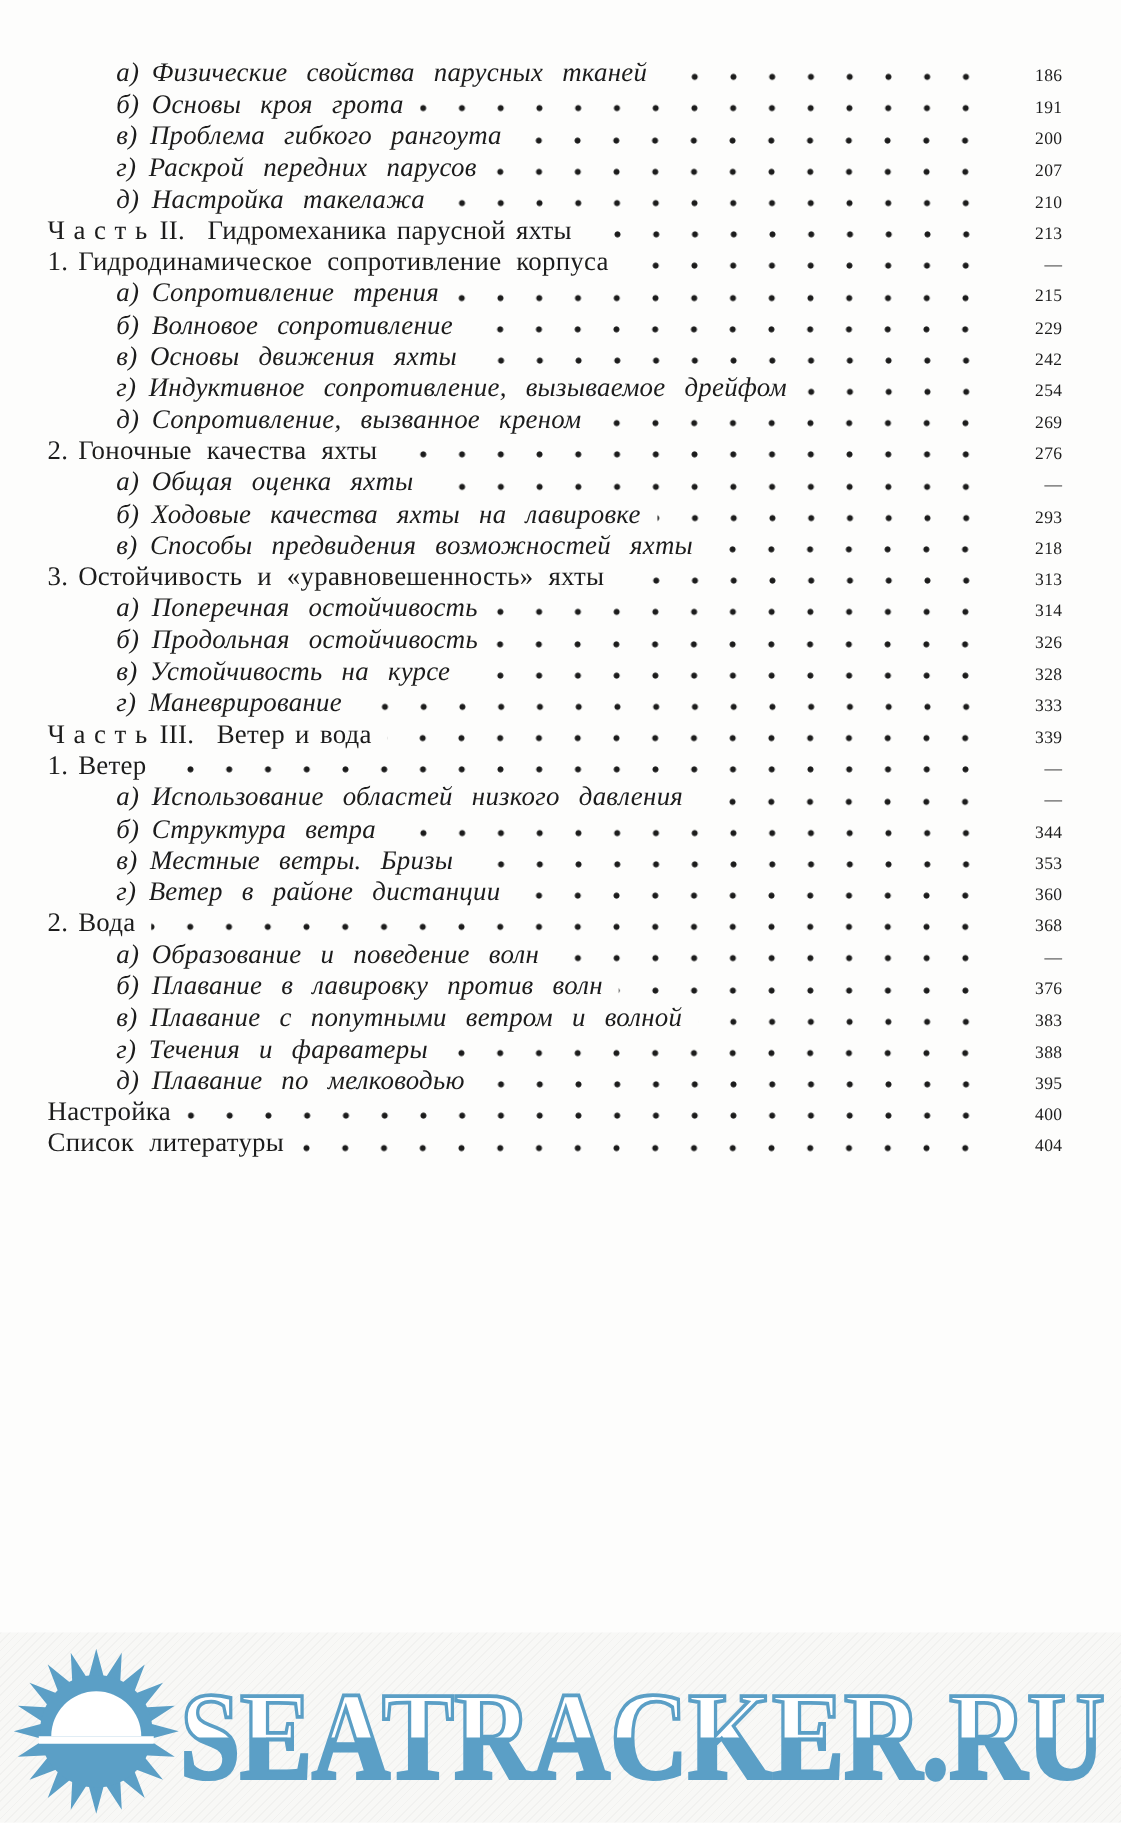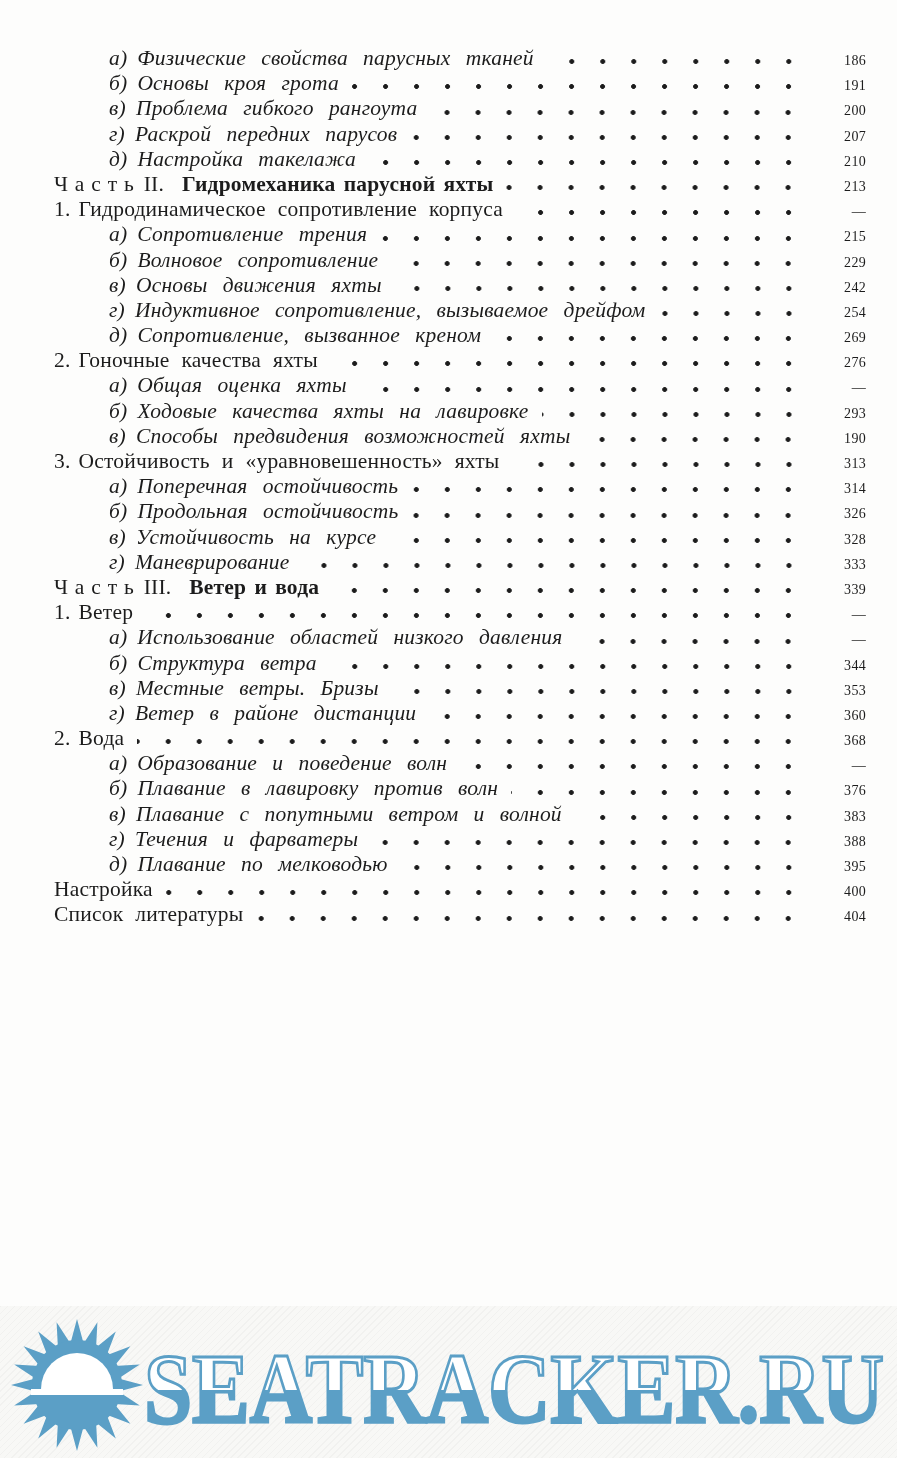--- a/index.html
+++ b/index.html
@@ -5,35 +5,35 @@
   html,body{margin:0;padding:0}
   body{
     width:897px;height:1458px;
     background:#fdfdfc;
     font-family:"Liberation Serif",serif;
     color:#1c1c1c;
     position:relative;
     overflow:hidden;
   }
   .toc{
-    position:absolute;top:46px;left:54px;width:812px;
+    position:absolute;top:46px;left:38px;width:812px;
   }
   .row{
     display:flex;align-items:baseline;height:25.2px;
     font-size:21.5px;white-space:nowrap;
   }
   .entry-text{flex:0 0 auto;letter-spacing:.2px}
   .sub .entry-text{padding-left:55px;font-style:italic;word-spacing:.45em}
   .sub .entry-label{margin-right:10px}
   .section .entry-text,.plain .entry-text{word-spacing:.3em}
   .section .entry-num{margin-right:8px}
   .part .entry-text{word-spacing:.12em}
   .part-word{letter-spacing:.32em;margin-right:3px}
   .part-num{margin-right:18px}
-  .part-title{font-weight:bold;letter-spacing:.2px}
+  .part-title{font-weight:normal;letter-spacing:.2px}
   .leader{
     flex:1 1 auto;align-self:stretch;
     margin:0 10px 0 13px;
     background-image:radial-gradient(circle,#1c1c1c 2.1px,rgba(0,0,0,0) 2.7px);
     background-size:31px 7px;
     background-repeat:repeat-x;
     background-position:right bottom 6px;
   }
   .page{flex:0 0 52px;text-align:right;font-size:14px;letter-spacing:.3px}
 
@@ -123,21 +123,21 @@
       <span class="page">—</span>
     </div>
     <div class="row sub">
       <span class="entry-text"><span class="entry-label">б)</span><span>Ходовые качества яхты на лавировке</span></span>
       <span class="leader"></span>
       <span class="page">293</span>
     </div>
     <div class="row sub">
       <span class="entry-text"><span class="entry-label">в)</span><span>Способы предвидения возможностей яхты</span></span>
       <span class="leader"></span>
-      <span class="page">190</span>
+      <span class="page">218</span>
     </div>
     <div class="row section">
       <span class="entry-text"><span class="entry-num">3.</span><span>Остойчивость и «уравновешенность» яхты</span></span>
       <span class="leader"></span>
       <span class="page">313</span>
     </div>
     <div class="row sub">
       <span class="entry-text"><span class="entry-label">а)</span><span>Поперечная остойчивость</span></span>
       <span class="leader"></span>
       <span class="page">314</span>

